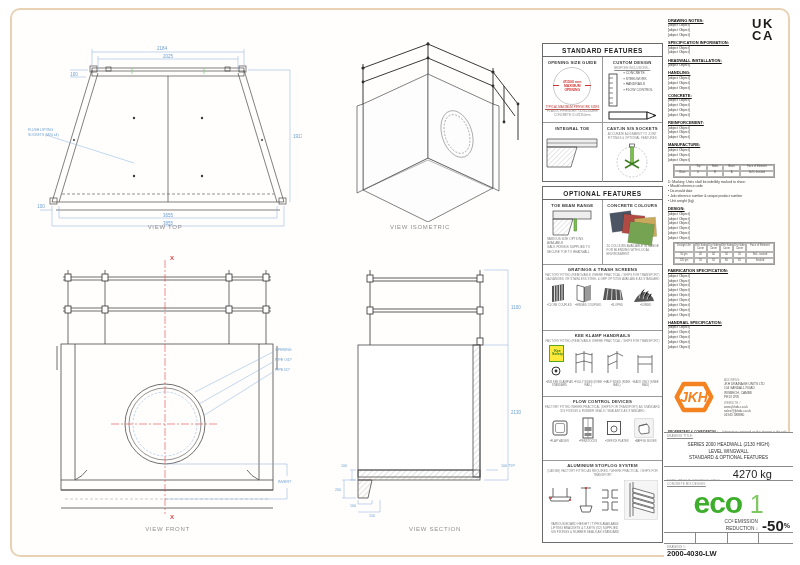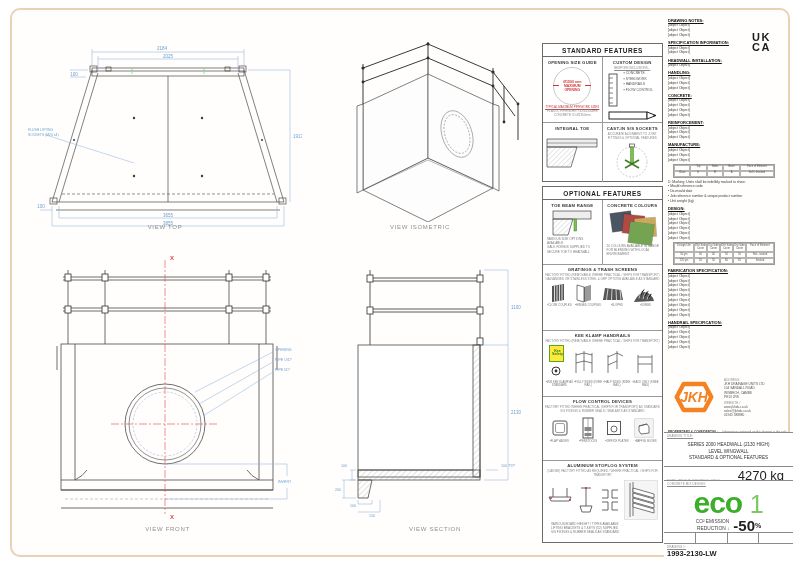--- a/index.html
+++ b/index.html
@@ -552,21 +552,21 @@
     </div>
     <div style="margin-top:2px">
 
     <div class="tiny" style="margin-left:6px">VARIOUS BOARD HEIGHT / TYPES AVAILABLE</div>
         <div class="tiny" style="margin-left:6px">LIFTING BRACKETS &amp; T-KEYS (X2) SUPPLIED</div>
         <div class="tiny" style="margin-left:6px">S/S FIXINGS &amp; RUBBER SEALS AS STANDARD</div>
       </div>
   </div>
 </div>
 
-<div class="abs" style="left:752px;top:32px;font-weight:bold;font-size:11px;line-height:.95;letter-spacing:1.5px;color:#1c1c1c">
+<div class="abs" style="left:752px;top:18px;font-weight:bold;font-size:13px;line-height:.95;letter-spacing:1.5px;color:#1c1c1c">
   <div>UK</div>
   <div>CA</div>
 </div>
 
 <div class="nwrap">
   <div>
 
       <div class="nsec">
         <div class="nhead">DRAWING NOTES:</div>
         <div>
@@ -744,41 +744,41 @@
   <div class="minilbl uline">DRAWING TITLE:</div>
   <div style="font-size:4.6px;color:#333;text-align:center;margin-top:4px;line-height:1.45">
     <div>SERIES 2000 HEADWALL (2130 HIGH)</div>
     <div>LEVEL WINGWALL</div>
     <div>STANDARD &amp; OPTIONAL FEATURES</div>
   </div>
 </div>
 
 <div class="box" style="top:466px;height:14px;padding:1px 3px">
   <span class="minilbl uline">TOTAL WEIGHT (CASTINGS ONLY):</span>
-  <span style="font-size:13px;color:#222;float:right;margin-right:2px;border-bottom:.5px solid #555;padding:0 4px">4270 kg</span>
+  <span style="font-size:11px;color:#222;float:right;margin-right:14px;border-bottom:.5px solid #555;padding:0 4px">4270 kg</span>
 </div>
 
 <div class="box" style="top:480px;height:52px;padding:1px 3px">
   <div class="minilbl uline">CONCRETE MIX DESIGN:</div>
   <div style="text-align:center;margin-top:0">
     <span style="font-size:30px;font-weight:bold;color:#3dae2b;letter-spacing:-1px">eco</span>
     <span style="font-size:25px;color:#7dc861;margin-left:3px">1</span>
   </div>
-  <div style="display:flex;justify-content:center;align-items:center;margin-top:-3px">
+  <div style="display:flex;justify-content:flex-end;align-items:center;margin-top:-3px">
     <div style="font-size:4.8px;color:#444;text-align:right;line-height:1.3;margin-right:4px">
       <div>CO² EMISSION</div>
       <div>REDUCTION ↓</div>
     </div>
     <span style="font-size:15px;font-weight:bold;color:#222">-50</span>
     <span style="font-size:7px;font-weight:bold;color:#222;vertical-align:top">%</span>
   </div>
 </div>
 
 <div class="box" style="top:532px;height:11px;display:flex">
   <div style="flex:1;border-right:.7px solid #8a8a8a;padding:.5px 2px"><span class="minilbl">DRAWN:</span> <span style="font-size:3.4px;color:#333">PK</span></div>
   <div style="flex:1;border-right:.7px solid #8a8a8a;padding:.5px 2px"><span class="minilbl">ISSUE #:</span> <span style="font-size:3.4px;color:#333">01</span></div>
   <div style="flex:1;border-right:.7px solid #8a8a8a;padding:.5px 2px"><span class="minilbl">SHEET #:</span> <span style="font-size:3.4px;color:#333">1</span></div>
   <div style="flex:1.1;padding:.5px 2px"><span class="minilbl">DATE:</span> <span style="font-size:3.4px;color:#333">12/02/24</span></div>
 </div>
 <div class="box" style="top:543px;height:14px;padding:.5px 3px">
   <div class="minilbl uline">DRAWING #:</div>
-  <div style="font-size:7.5px;font-weight:bold;color:#222">1993-2130-LW</div>
+  <div style="font-size:7.5px;font-weight:bold;color:#222">2000-4030-LW</div>
 </div>
 
 </body></html>

